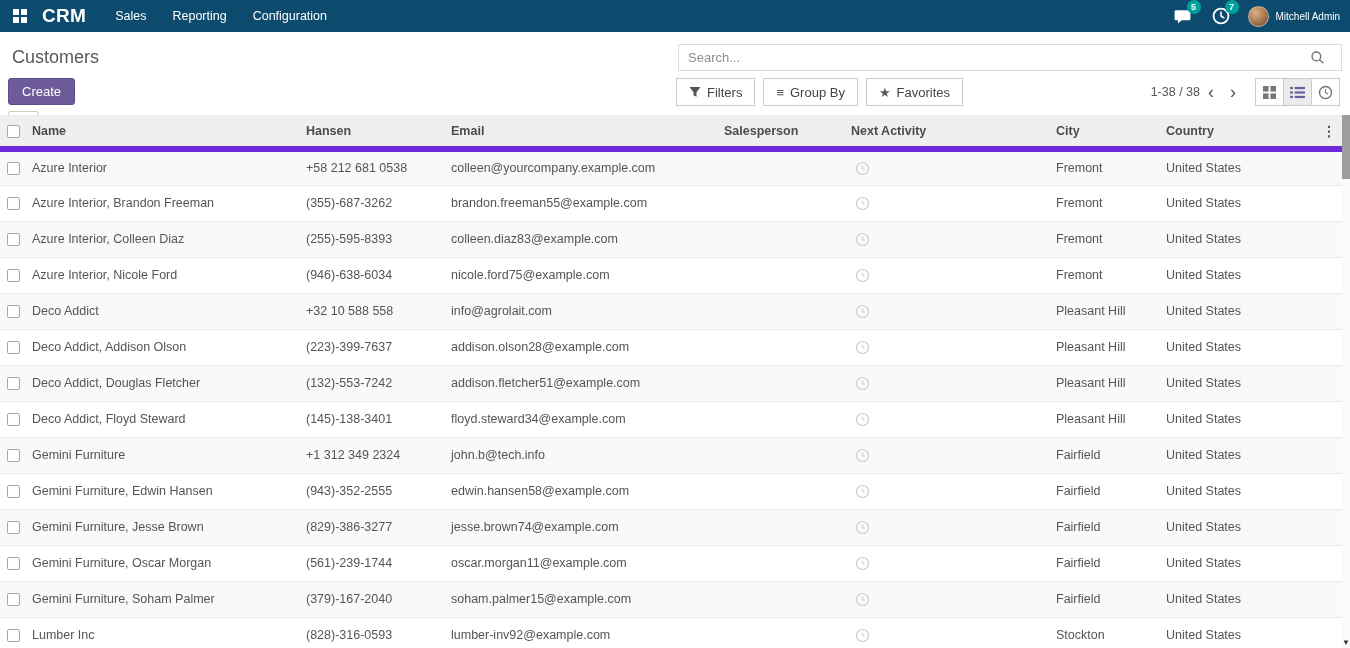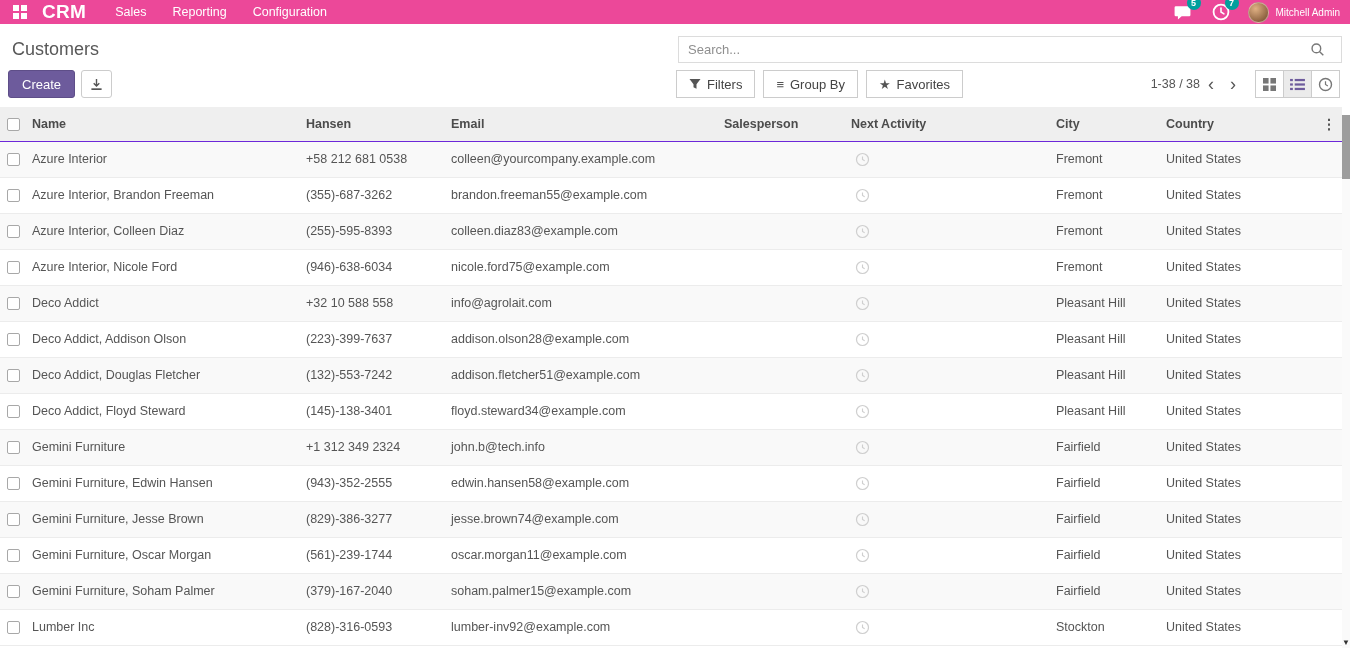--- a/index.html
+++ b/index.html
@@ -1,57 +1,57 @@
 <!DOCTYPE html>
 <html><head>
 <meta charset="utf-8">
 <style>
   * { box-sizing: border-box; margin: 0; padding: 0; }
   html, body { width: 1350px; height: 648px; overflow: hidden; }
   body { font-family: "Liberation Sans", sans-serif; font-size: 13px; color: #4c4c4c; background: #fff; }
 
   
-  .topbar { height: 24px; background: #ec4899; display: flex; align-items: center; color: #fff; padding: 0 10px 0 8px; }
+  .topbar { height: 32px; background: #0c4a6e; display: flex; align-items: center; color: #fff; padding: 0 10px 0 8px; }
   .apps-btn { width: 24px; height: 24px; display: flex; align-items: center; justify-content: center; cursor: pointer; }
   .brand { font-size: 19px; font-weight: bold; margin: 0 16px 0 10px; letter-spacing: .3px; cursor: pointer; }
   .topmenu { display: flex; height: 100%; }
   .menu-item { display: flex; align-items: center; padding: 0 13px; font-size: 12.5px; cursor: pointer; }
   .top-right { margin-left: auto; display: flex; align-items: center; gap: 16px; }
   .icon-wrap { position: relative; width: 22px; height: 22px; display: flex; align-items: center; justify-content: center; cursor: pointer; }
   .badge { position: absolute; top: -5px; right: -7px; background: #00a09d; color: #fff; font-size: 9px; font-weight: bold; min-width: 14px; height: 14px; border-radius: 8px; display: flex; align-items: center; justify-content: center; padding: 0 3px; }
   .user-block { display: flex; align-items: center; gap: 7px; cursor: pointer; }
   .avatar { width: 21px; height: 21px; border-radius: 50%; background: radial-gradient(circle at 35% 30%, #e0b184, #8a5f3e 75%); border: 1px solid rgba(255,255,255,.4); }
   .user-name { font-size: 10px; }
 
   
   .cp-top { display: flex; align-items: center; justify-content: space-between; padding: 12px 8px 6px 12px; }
   .page-title { font-size: 18px; font-weight: normal; color: #585858; }
   .searchbox { width: 664px; height: 27px; border: 1px solid #dcdcdc; display: flex; align-items: center; padding: 0 16px 0 9px; background: #fff; }
   .searchbox input { flex: 1; border: 0; outline: none; font-size: 13px; color: #444; background: transparent; font-family: "Liberation Sans", sans-serif; }
   .searchbox input::placeholder { color: #8f8f8f; }
   .search-btn { display: flex; align-items: center; cursor: pointer; }
 
   .cp-bottom { position: relative; height: 38px; }
-  .cp-left { position: absolute; left: 8px; top: 1px; display: flex; gap: 6px; }
+  .cp-left { position: absolute; left: 8px; top: 1px; display: flex; gap: 6px; flex-direction: column; }
   .btn-create { background: #6d5b9c; border: 1px solid #5e4e88; color: #fff; padding: 5px 13px; border-radius: 3px; font-size: 13px; cursor: pointer; font-family: "Liberation Sans", sans-serif; }
   .btn-export { background: #fff; border: 1px solid #ccc; border-radius: 3px; width: 31px; height: 28px; display: flex; align-items: center; justify-content: center; cursor: pointer; }
   .cp-center { position: absolute; left: 676px; top: 1px; display: flex; gap: 8px; }
   .btn-flat { background: #fff; border: 1px solid #ccc; border-radius: 0; height: 28px; padding: 0 12px; display: flex; align-items: center; gap: 6px; font-size: 13px; color: #444; cursor: pointer; font-family: "Liberation Sans", sans-serif; }
   .glyph { font-size: 13px; color: #555; line-height: 1; }
   .cp-right { position: absolute; right: 10px; top: 1px; display: flex; align-items: center; }
   .pager-text { color: #555; font-size: 12.5px; }
   .pager-btn { border: 0; background: none; font-size: 18px; color: #555; padding: 0 8px; cursor: pointer; line-height: 26px; font-family: "Liberation Sans", sans-serif; }
   .switcher { display: flex; margin-left: 12px; }
   .switch-btn { width: 29px; height: 28px; border: 1px solid #ccc; background: #fff; display: flex; align-items: center; justify-content: center; margin-left: -1px; cursor: pointer; }
   .switch-btn.active { background: #ebebeb; }
 
   
   .list-wrap { position: relative; }
   table { border-collapse: collapse; table-layout: fixed; width: 1342px; }
-  thead th { background: #efefef; border-bottom: 1px solid #6d28d9; font-weight: bold; text-align: left; padding: 0 6px; font-size: 12.5px; color: #4c4c4c; height: 34px; white-space: nowrap; overflow: hidden; }
+  thead th { background: #efefef; border-bottom: 6px solid #6d28d9; font-weight: bold; text-align: left; padding: 0 6px; font-size: 12.5px; color: #4c4c4c; height: 34px; white-space: nowrap; overflow: hidden; }
   thead th.th-check, tbody td.cell-check { text-align: center; padding: 0; }
   thead th.th-dots { text-align: right; padding-right: 6px; }
   .dots { font-size: 14px; color: #555; cursor: pointer; font-weight: bold; }
   tbody tr { cursor: pointer; }
   tbody tr:nth-of-type(odd) { background: #f9f9f9; }
   tbody tr:nth-of-type(even) { background: #fff; }
   tbody td { border-bottom: 1px solid #ececec; height: 36px; padding: 0 6px; font-size: 12.5px; color: #555; white-space: nowrap; overflow: hidden; }
   .cb { display: inline-block; width: 13px; height: 13px; border: 1px solid #a8a8a8; border-radius: 2px; background: #fff; vertical-align: middle; cursor: pointer; }
   .clock-cell svg { vertical-align: middle; margin-left: 4px; }
 

